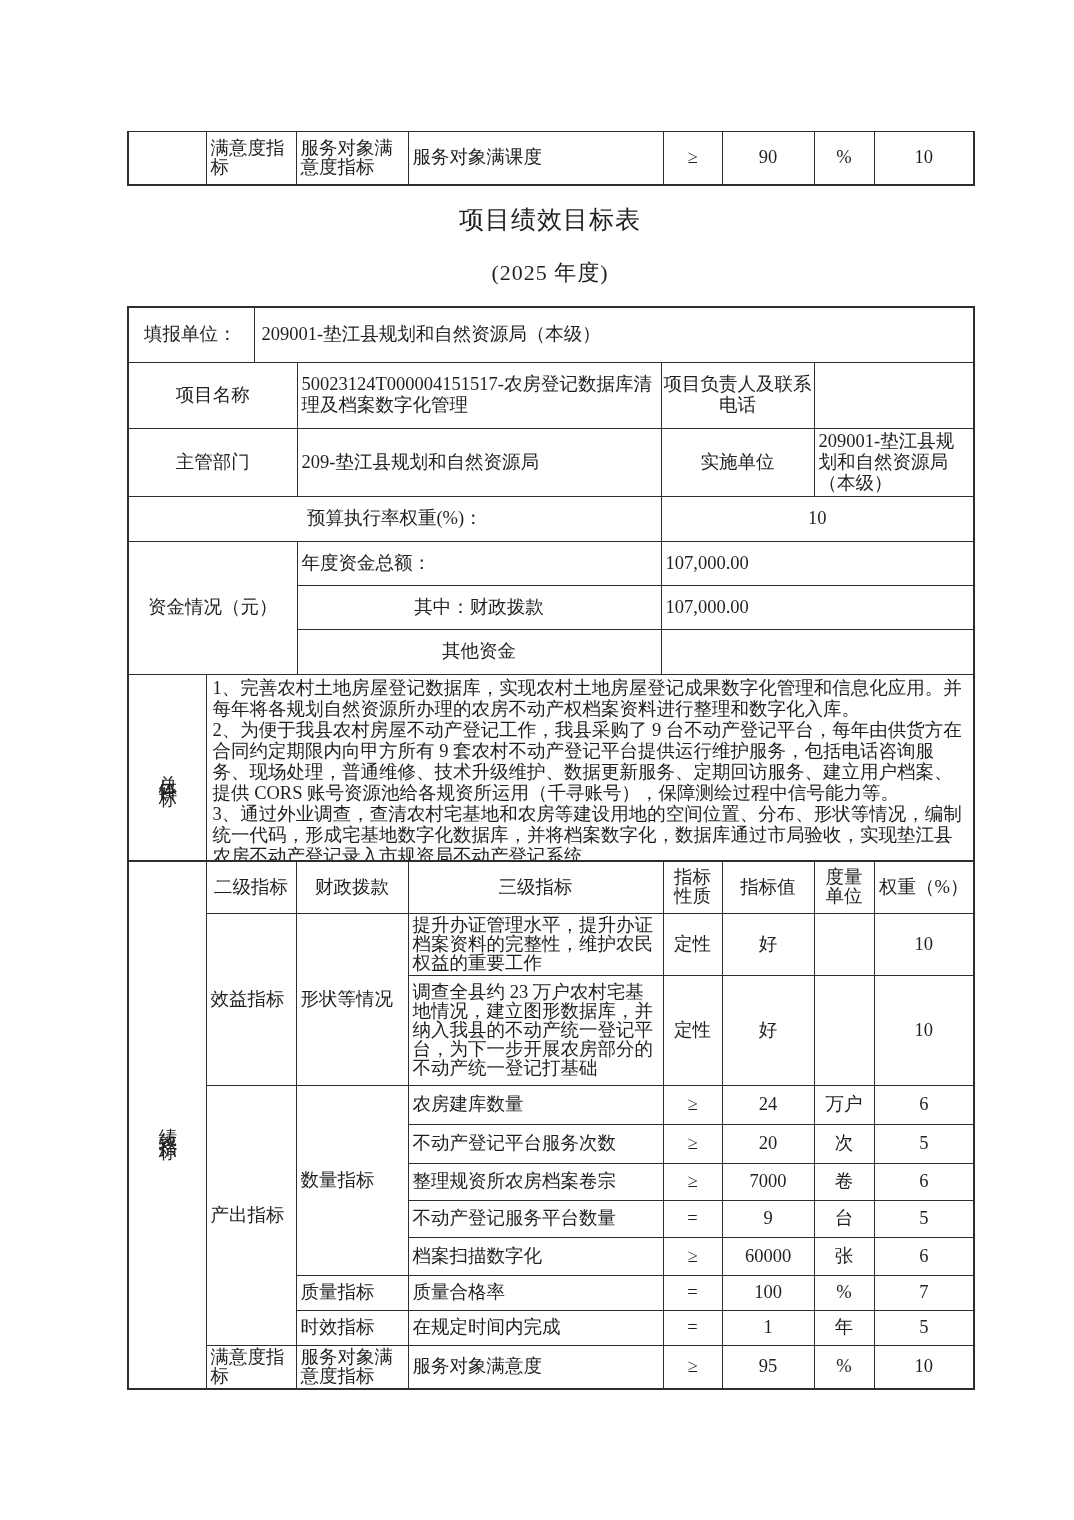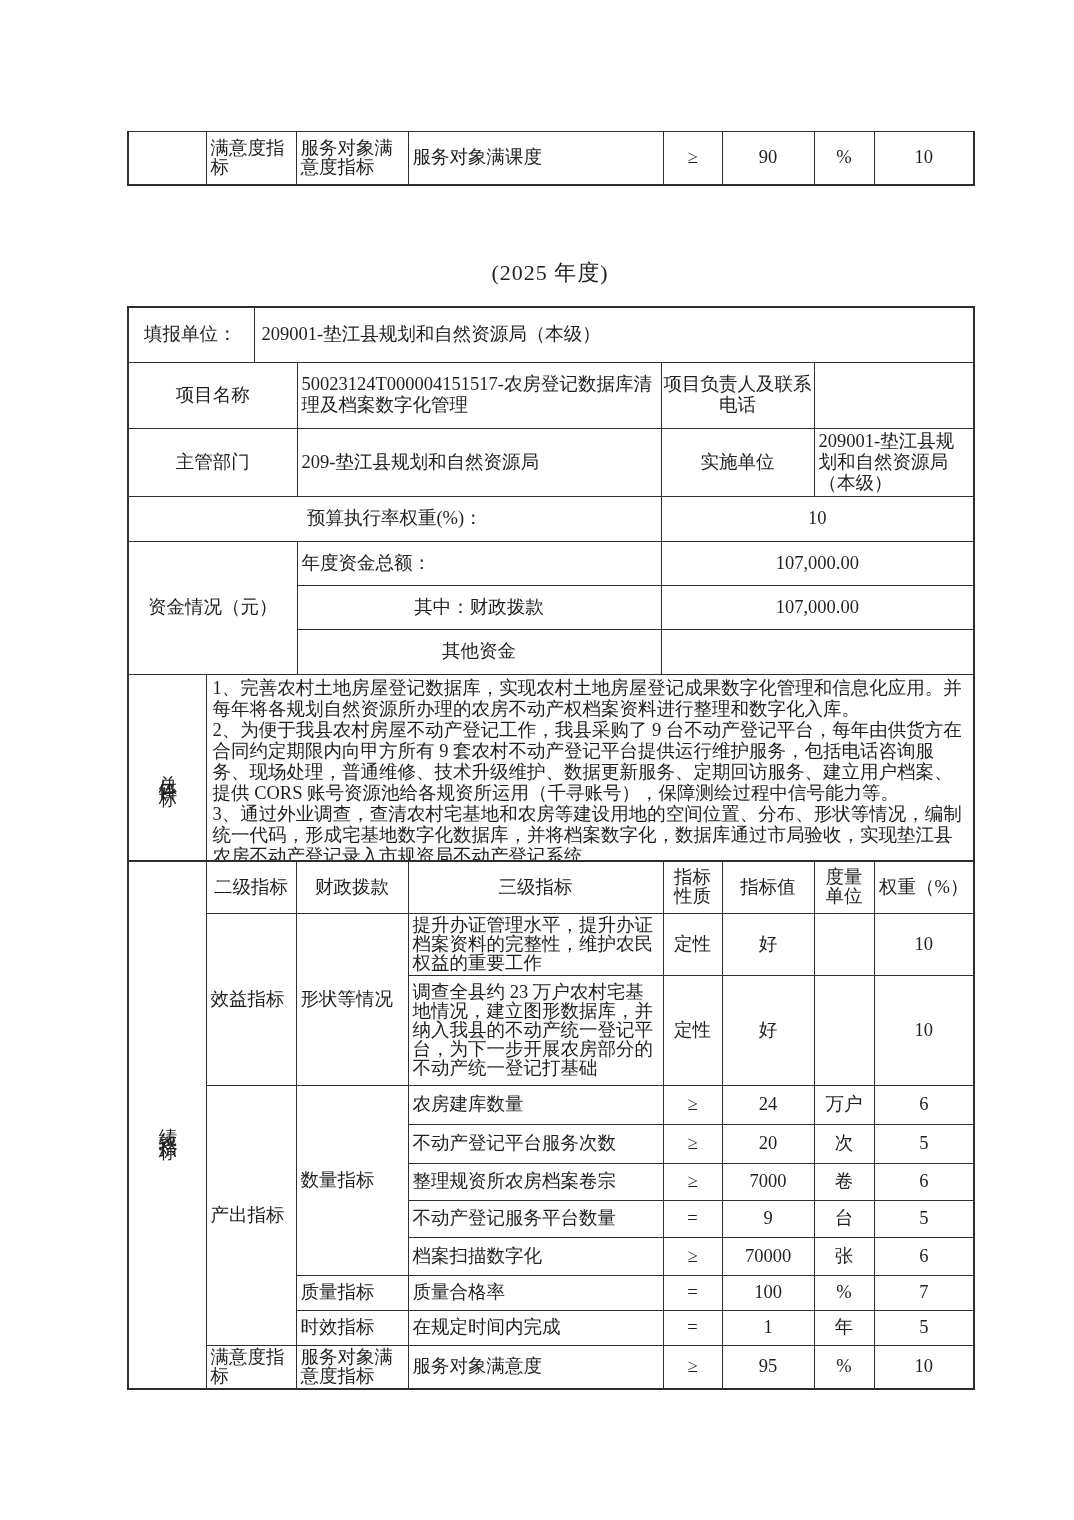--- a/index.html
+++ b/index.html
@@ -15,21 +15,21 @@
     font-size:18.5px;line-height:19px;
     padding:2px 4px;vertical-align:middle;
     overflow:hidden;word-break:break-all;
   }
   #carry-table{left:127px;top:131px;width:846px;border:2px solid #2e2e2e;border-top-width:1px;}
   #main-table-a{left:127px;top:306px;width:846px;border:2px solid #2e2e2e;}
   #main-table-a td{line-height:21px;}
   #main-table-b{left:127px;top:860px;width:846px;border:2px solid #2e2e2e;}
   .c{text-align:center;}
   .l{text-align:left;}
-  .r{text-align:center;}
+  .r{text-align:left;}
   .goalcell{line-height:21px;padding:3px 6px;}
   .vert{
     writing-mode:vertical-rl;text-orientation:upright;
     letter-spacing:5px;line-height:1;display:inline-block;
   }
   .title{
     position:absolute;left:127px;width:846px;text-align:center;
     font-size:25px;letter-spacing:1px;
   }
   #doc-title{top:203px;}
@@ -58,20 +58,21 @@
       <td class="l">服务对象满意度指标</td>
       <td class="l">服务对象满课度</td>
       <td class="c">≥</td>
       <td class="c">90</td>
       <td class="c">%</td>
       <td class="c">10</td>
     </tr>
   </tbody>
     </table>
 
+  <div id="doc-title" class="title">项目绩效目标表</div>
   <div id="doc-subtitle" class="title">(2025 年度)</div>
 
   <table id="main-table-a">
     <colgroup>
       <col style="width:78px">
         <col style="width:48px">
         <col style="width:43px">
       <col style="width:364px">
         <col style="width:153px">
         <col style="width:160px">
@@ -185,21 +186,21 @@
     <tr style="height:37px">
       <td class="l">不动产登记服务平台数量</td>
       <td class="c">=</td>
       <td class="c">9</td>
       <td class="c">台</td>
       <td class="c">5</td>
     </tr>
     <tr style="height:38px">
       <td class="l">档案扫描数字化</td>
       <td class="c">≥</td>
-      <td class="c">70000</td>
+      <td class="c">60000</td>
       <td class="c">张</td>
       <td class="c">6</td>
     </tr>
     <tr style="height:35px">
       <td class="l">质量指标</td>
       <td class="l">质量合格率</td>
       <td class="c">=</td>
       <td class="c">100</td>
       <td class="c">%</td>
       <td class="c">7</td>

